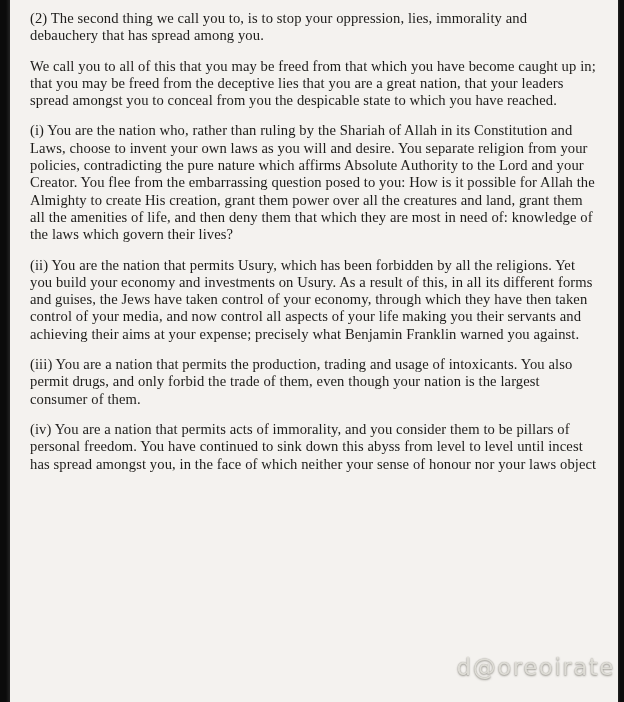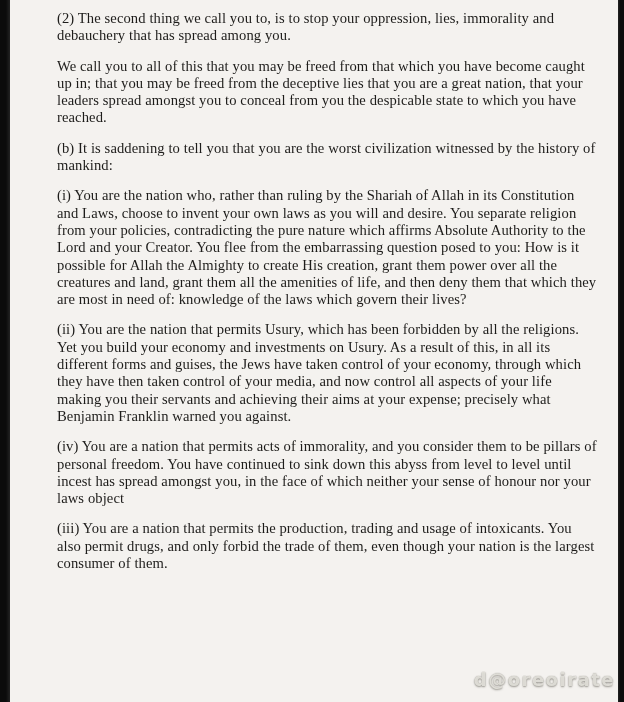--- a/index.html
+++ b/index.html
@@ -32,44 +32,42 @@
     left: 30px;
     right: 27px;
     color: #1d1c1a;
     font-size: 14.6px;
     line-height: 17.3px;
     z-index: 1;
   }
   .content p {
     margin-bottom: 13px;
     letter-spacing: 0.1px;
-    margin-left: 27px;
   }
   .watermark {
     position: absolute;
     right: 9px;
-    bottom: 12px;
+    bottom: 22px;
     z-index: 3;
     font-family: "DejaVu Sans", sans-serif;
-    font-size: 18px;
-    font-weight: bold;
+    font-size: 23px;
+    font-weight: normal;
     letter-spacing: 1.5px;
     color: rgba(240, 238, 232, 0.78);
     text-shadow: 0 0 1px rgba(150, 148, 140, 0.95), 0 1px 2px rgba(118, 116, 108, 0.7);
   }
 </style>
 </head>
 <body>
 
 <div class="edge left"></div>
 <div class="edge right"></div>
 
 <div class="content">
   <p>(2) The second thing we call you to, is to stop your oppression, lies, immorality and debauchery that has spread among you.</p>
   <p>We call you to all of this that you may be freed from that which you have become caught up in; that you may be freed from the deceptive lies that you are a great nation, that your leaders spread amongst you to conceal from you the despicable state to which you have reached.</p>
-  <p>(b) It is saddening to tell you that you are the worst civilization witnessed by the history of mankind:</p>
   <p>(i) You are the nation who, rather than ruling by the Shariah of Allah in its Constitution and Laws, choose to invent your own laws as you will and desire. You separate religion from your policies, contradicting the pure nature which affirms Absolute Authority to the Lord and your Creator. You flee from the embarrassing question posed to you: How is it possible for Allah the Almighty to create His creation, grant them power over all the creatures and land, grant them all the amenities of life, and then deny them that which they are most in need of: knowledge of the laws which govern their lives?</p>
   <p>(ii) You are the nation that permits Usury, which has been forbidden by all the religions. Yet you build your economy and investments on Usury. As a result of this, in all its different forms and guises, the Jews have taken control of your economy, through which they have then taken control of your media, and now control all aspects of your life making you their servants and achieving their aims at your expense; precisely what Benjamin Franklin warned you against.</p>
+  <p>(iii) You are a nation that permits the production, trading and usage of intoxicants. You also permit drugs, and only forbid the trade of them, even though your nation is the largest consumer of them.</p>
   <p>(iv) You are a nation that permits acts of immorality, and you consider them to be pillars of personal freedom. You have continued to sink down this abyss from level to level until incest has spread amongst you, in the face of which neither your sense of honour nor your laws object</p>
-  <p>(iii) You are a nation that permits the production, trading and usage of intoxicants. You also permit drugs, and only forbid the trade of them, even though your nation is the largest consumer of them.</p>
 </div>
 
 <div class="watermark">d@oreoirate</div>
 
 </body></html>

